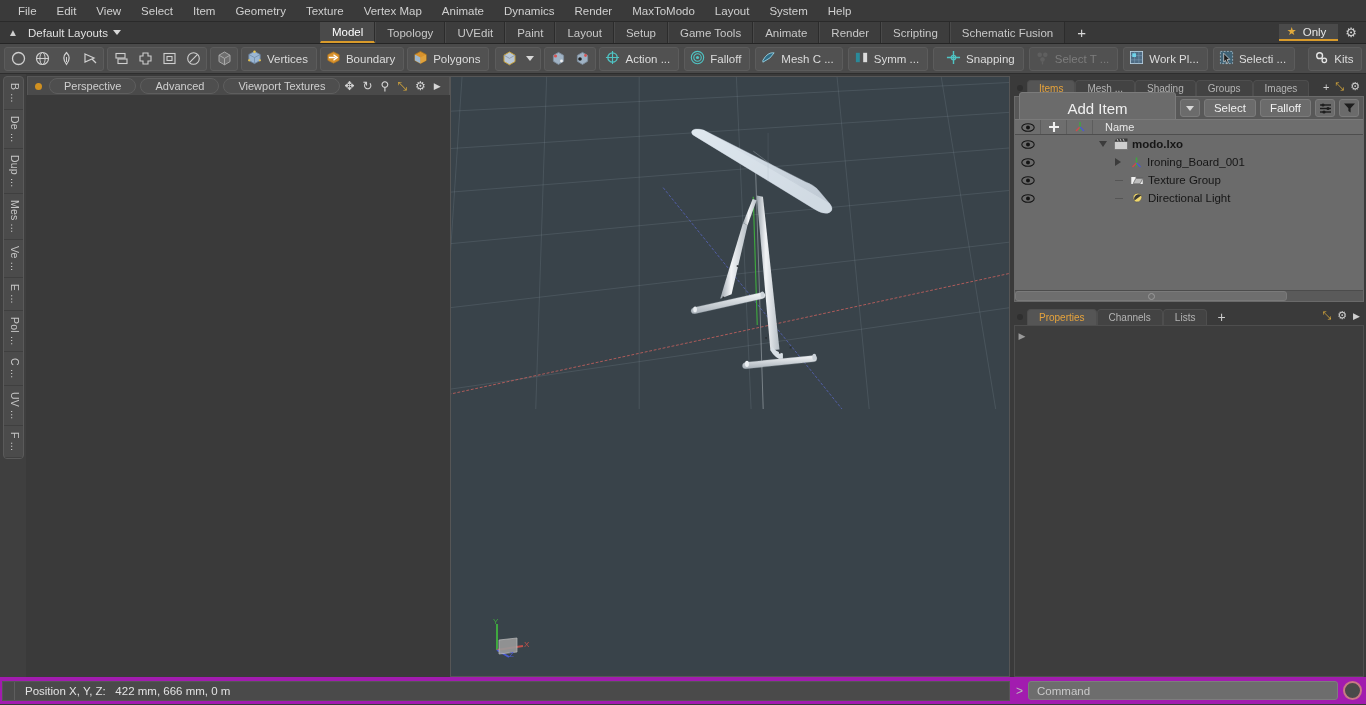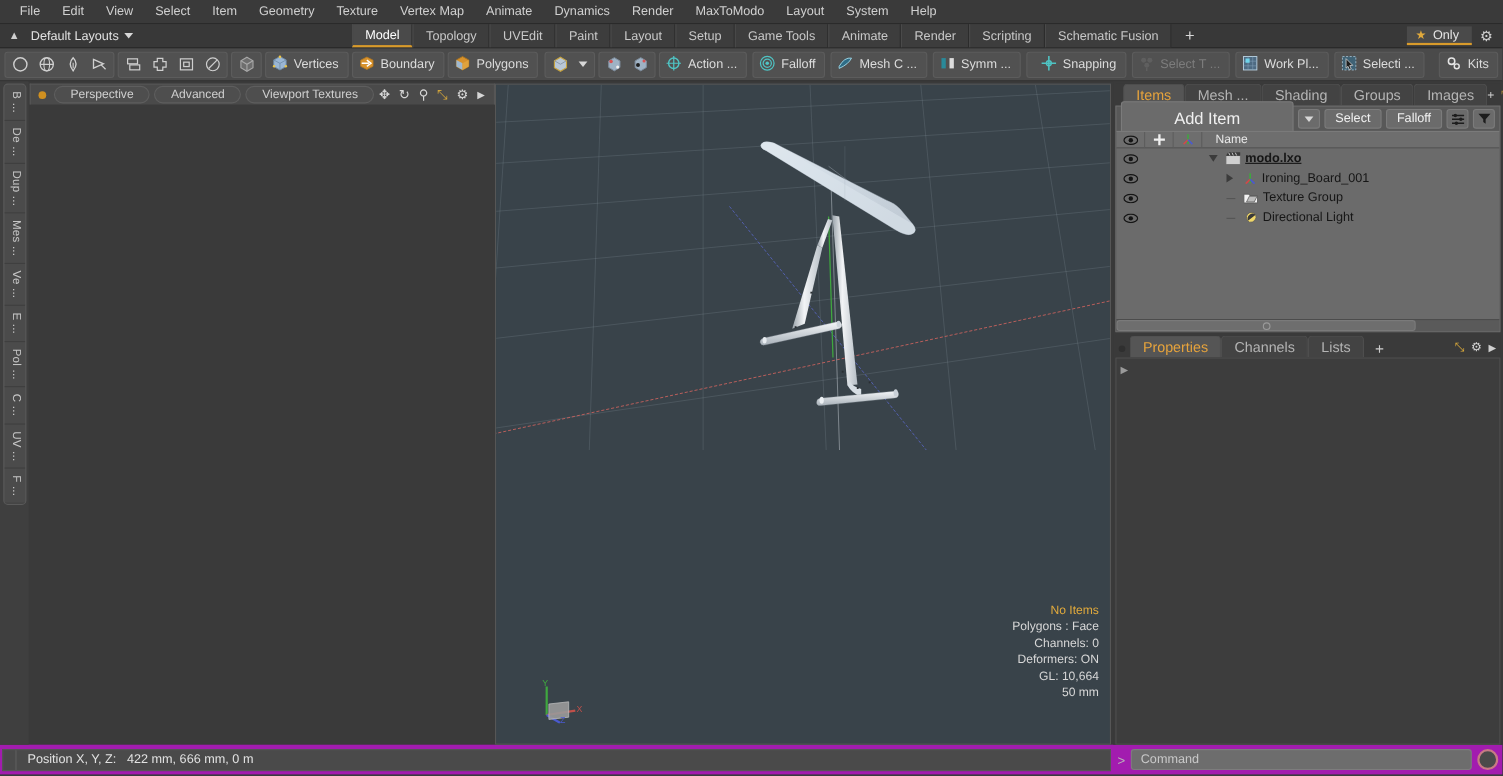--- a/index.html
+++ b/index.html
@@ -116,21 +116,21 @@
   #vp-stats .hdr { color:#e0a93c; }
   #gizmo { position:absolute; left:36px; bottom:18px; }
 
   
   #right { width:354px; background:#3a3a3a; display:flex; flex-direction:column; padding:2px 2px 0 2px;}
   .panel-tabbar {
     height:20px; display:flex; align-items:flex-end; gap:0; background:#3a3a3a;
   }
   .pdot { width:6px;height:6px;border-radius:50%;background:#2f2f2f;margin:0 4px 5px 3px; }
   .ptab {
-    color:#b4b4b4; font-size:13px; padding:2px 11px; background:#434343;
+    color:#b4b4b4; font-size:10px; padding:2px 11px; background:#434343;
     border:1px solid #4e4e4e; border-bottom:none; border-radius:4px 4px 0 0;
     white-space:nowrap;
   }
   .ptab.active { color:#e6a33c; background:#555; }
   .ptab.plus{ background:transparent;border:none;color:#ccc;font-size:14px;padding:0 10px; }
   .ptabbar-right{ margin-left:auto;display:flex;align-items:center;gap:6px;padding:0 4px 3px 0;color:#d0d0d0;font-size:11px;}
   #items-panel { background:#585858; border:1px solid #6a6a6a; display:flex;flex-direction:column; height:206px;}
   #items-toolrow { height:22px; display:flex; align-items:center; gap:4px; padding:2px 4px; }
   #add-item {
     flex:1; display:flex; align-items:center; justify-content:center;
@@ -146,21 +146,21 @@
   #items-colhdr {
     height:16px; background:#6e6e6e; border-top:1px solid #7a7a7a; border-bottom:1px solid #4e4e4e;
     display:flex; align-items:center; color:#e8e8e8; font-size:11px;
   }
   .colc { width:26px; display:flex; align-items:center; justify-content:center; border-right:1px solid #5d5d5d;height:100%;}
   #items-tree { flex:1; background:#6b6b6b; overflow:hidden; position:relative;}
   .trow { height:18px; display:flex; align-items:center; font-size:11.5px; color:#161616; }
   .trow .eye { width:26px;display:flex;align-items:center;justify-content:center; }
   .trow .blank { width:26px; }
   .trow .lbl { display:flex; align-items:center; gap:4px; white-space:nowrap; }
-  .trow.root .lbl { font-weight:bold;text-decoration:underline; }
+  .trow.root .lbl { font-weight:bold; }
   .tri { width:0;height:0;border-top:4px solid transparent;border-bottom:4px solid transparent;border-left:6px solid #3b3b3b;}
   .tri.down{ border-left:4px solid transparent;border-right:4px solid transparent;border-top:6px solid #3b3b3b;border-bottom:none;}
   .tdash{ width:8px;height:1px;background:#555;}
   #items-hscroll { height:11px; background:#5a5a5a; border-top:1px solid #4c4c4c; display:flex;}
   #items-hscroll .thumb { width:272px; height:100%; background:#6e6e6e; border:1px solid #7a7a7a; border-radius:3px; display:flex;align-items:center;justify-content:center;}
   #items-hscroll .thumb::after{content:"";width:5px;height:5px;border-radius:50%;border:1px solid #9a9a9a;}
   #props-panel { flex:1; background:#3d3d3d; border:1px solid #4e4e4e; display:flex;}
   #props-arrow { width:14px; display:flex; align-items:flex-start; justify-content:center; padding-top:5px; color:#9a9a9a; font-size:9px;}
 
   
@@ -538,28 +538,20 @@
                  q10 -5 1 -16
                  l-20 -24
                  q-8 -9 -22 -14
                  Z" fill="url(#boardTop)" stroke="#b7c2cc" stroke-width="0.6"></path>
         <path d="M443 93 q-18 -5 -21 3 q-1 5 8 9 l206 126 q18 11 27 7 q10 -5 1 -16 Z" fill="#dde5ec" opacity="0.55"></path>
         <path d="M530 130 L620 198" stroke="#cdd7e0" stroke-width="1" opacity="0.5"></path>
 
         <line x1="556" y1="98" x2="556" y2="185" stroke="#8c99a3" stroke-width="0.6" opacity="0.45"></line>
       </svg>
 
-      <div id="vp-stats">
-        <div class="hdr">No Items</div>
-        <div>Polygons : Face</div>
-        <div>Channels: 0</div>
-        <div>Deformers: ON</div>
-        <div>GL: 10,664</div>
-        <div>50 mm</div>
-      </div>
 
       <svg id="gizmo" width="46" height="42" viewBox="0 0 46 42">
         <line x1="10" y1="34" x2="10" y2="8" stroke="#3fa83f" stroke-width="2"></line>
         <line x1="10" y1="34" x2="36" y2="30" stroke="#c0504a" stroke-width="2"></line>
         <line x1="10" y1="34" x2="22" y2="41" stroke="#4a5ad0" stroke-width="2"></line>
         <path d="M12 24 L30 22 L30 36 L12 38 Z" fill="#9a9a9a" stroke="#c9c9c9" stroke-width="0.7" opacity="0.9"></path>
         <text x="6" y="8" fill="#3fa83f" font-size="8" font-family="Liberation Sans, sans-serif">Y</text>
         <text x="37" y="31" fill="#c0504a" font-size="8" font-family="Liberation Sans, sans-serif">X</text>
         <text x="22" y="41" fill="#4a5ad0" font-size="8" font-family="Liberation Sans, sans-serif">Z</text>
       </svg>

